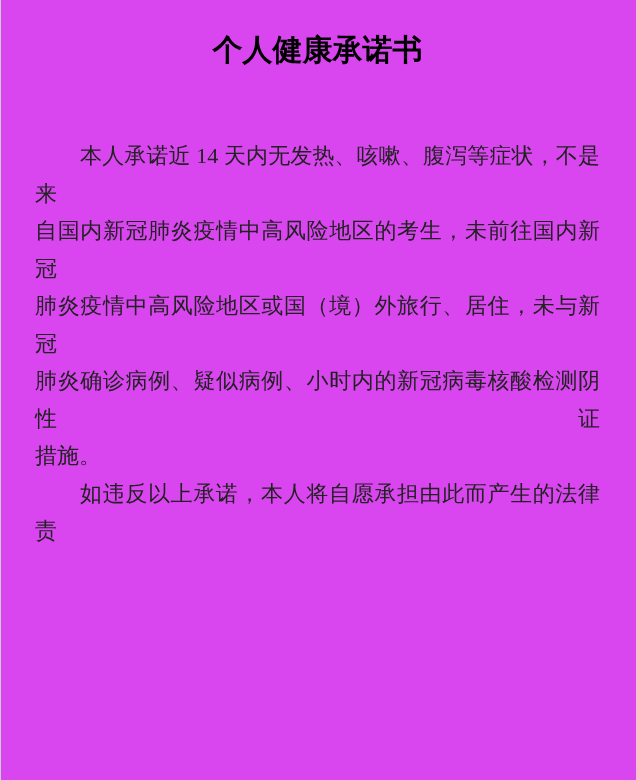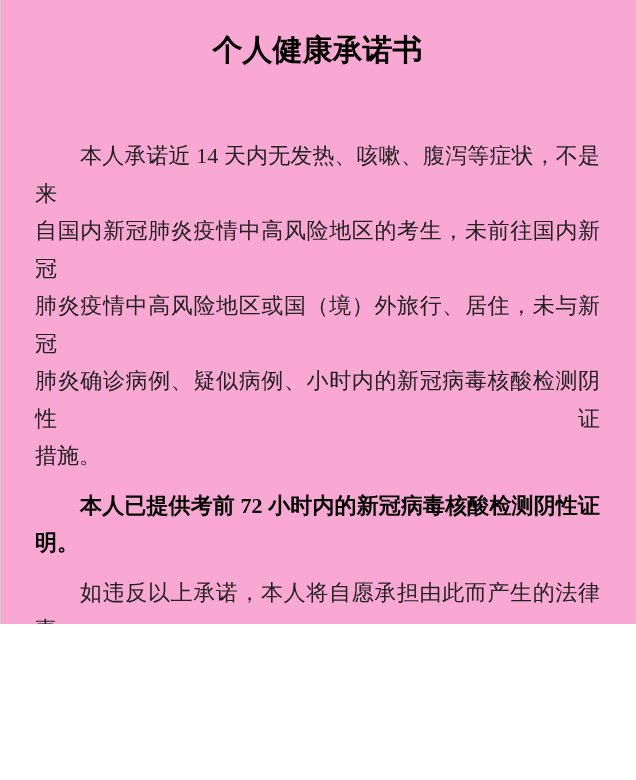--- a/index.html
+++ b/index.html
@@ -3,23 +3,23 @@
 <meta charset="utf-8">
 <style>
   html, body {
     margin: 0;
     padding: 0;
     background: #ffffff;
   }
   .page {
     position: relative;
     width: 636px;
-    height: 624px;
+    height: 780px;
     box-sizing: border-box;
-    background: #f9a8d4;
+    background: #d946ef;
     border-left: 1px solid #c9ced1;
     padding: 28px 36px 0 34px;
     overflow: hidden;
     font-family: "Liberation Serif", "DejaVu Serif", serif;
     color: #222222;
   }
   .title {
     margin: 0;
     font-size: 30px;
     line-height: 44px;
@@ -34,21 +34,20 @@
   }
   .line {
     text-align: justify;
     white-space: pre-wrap;
   }
   .line.justify {
     text-align-last: justify;
   }
   .line.indent {
     text-indent: 45px;
-    margin-top: 12px;
   }
   .para.bold .line {
     font-weight: 700;
     color: #000000;
   }
 </style>
 </head>
 <body>
 
 <div class="page">
@@ -61,24 +60,20 @@
       <div class="line indent justify">本人承诺近 14 天内无发热、咳嗽、腹泻等症状，不是来</div>
       <div class="line justify">自国内新冠肺炎疫情中高风险地区的考生，未前往国内新冠</div>
       <div class="line justify">肺炎疫情中高风险地区或国（境）外旅行、居住，未与新冠</div>
       <div class="line justify">肺炎确诊病例、疑似病例、小时内的新冠病毒核酸检测阴性证</div>
     </div>
 
     <div class="para">
       <div class="line">措施。</div>
     </div>
 
-    <div class="para bold">
-      <div class="line indent justify">本人已提供考前 72 小时内的新冠病毒核酸检测阴性证</div>
-      <div class="line">明。</div>
-    </div>
 
     <div class="para">
       <div class="line indent justify">如违反以上承诺，本人将自愿承担由此而产生的法律责</div>
 
     </div>
 
   </div>
 
 </div>
 

